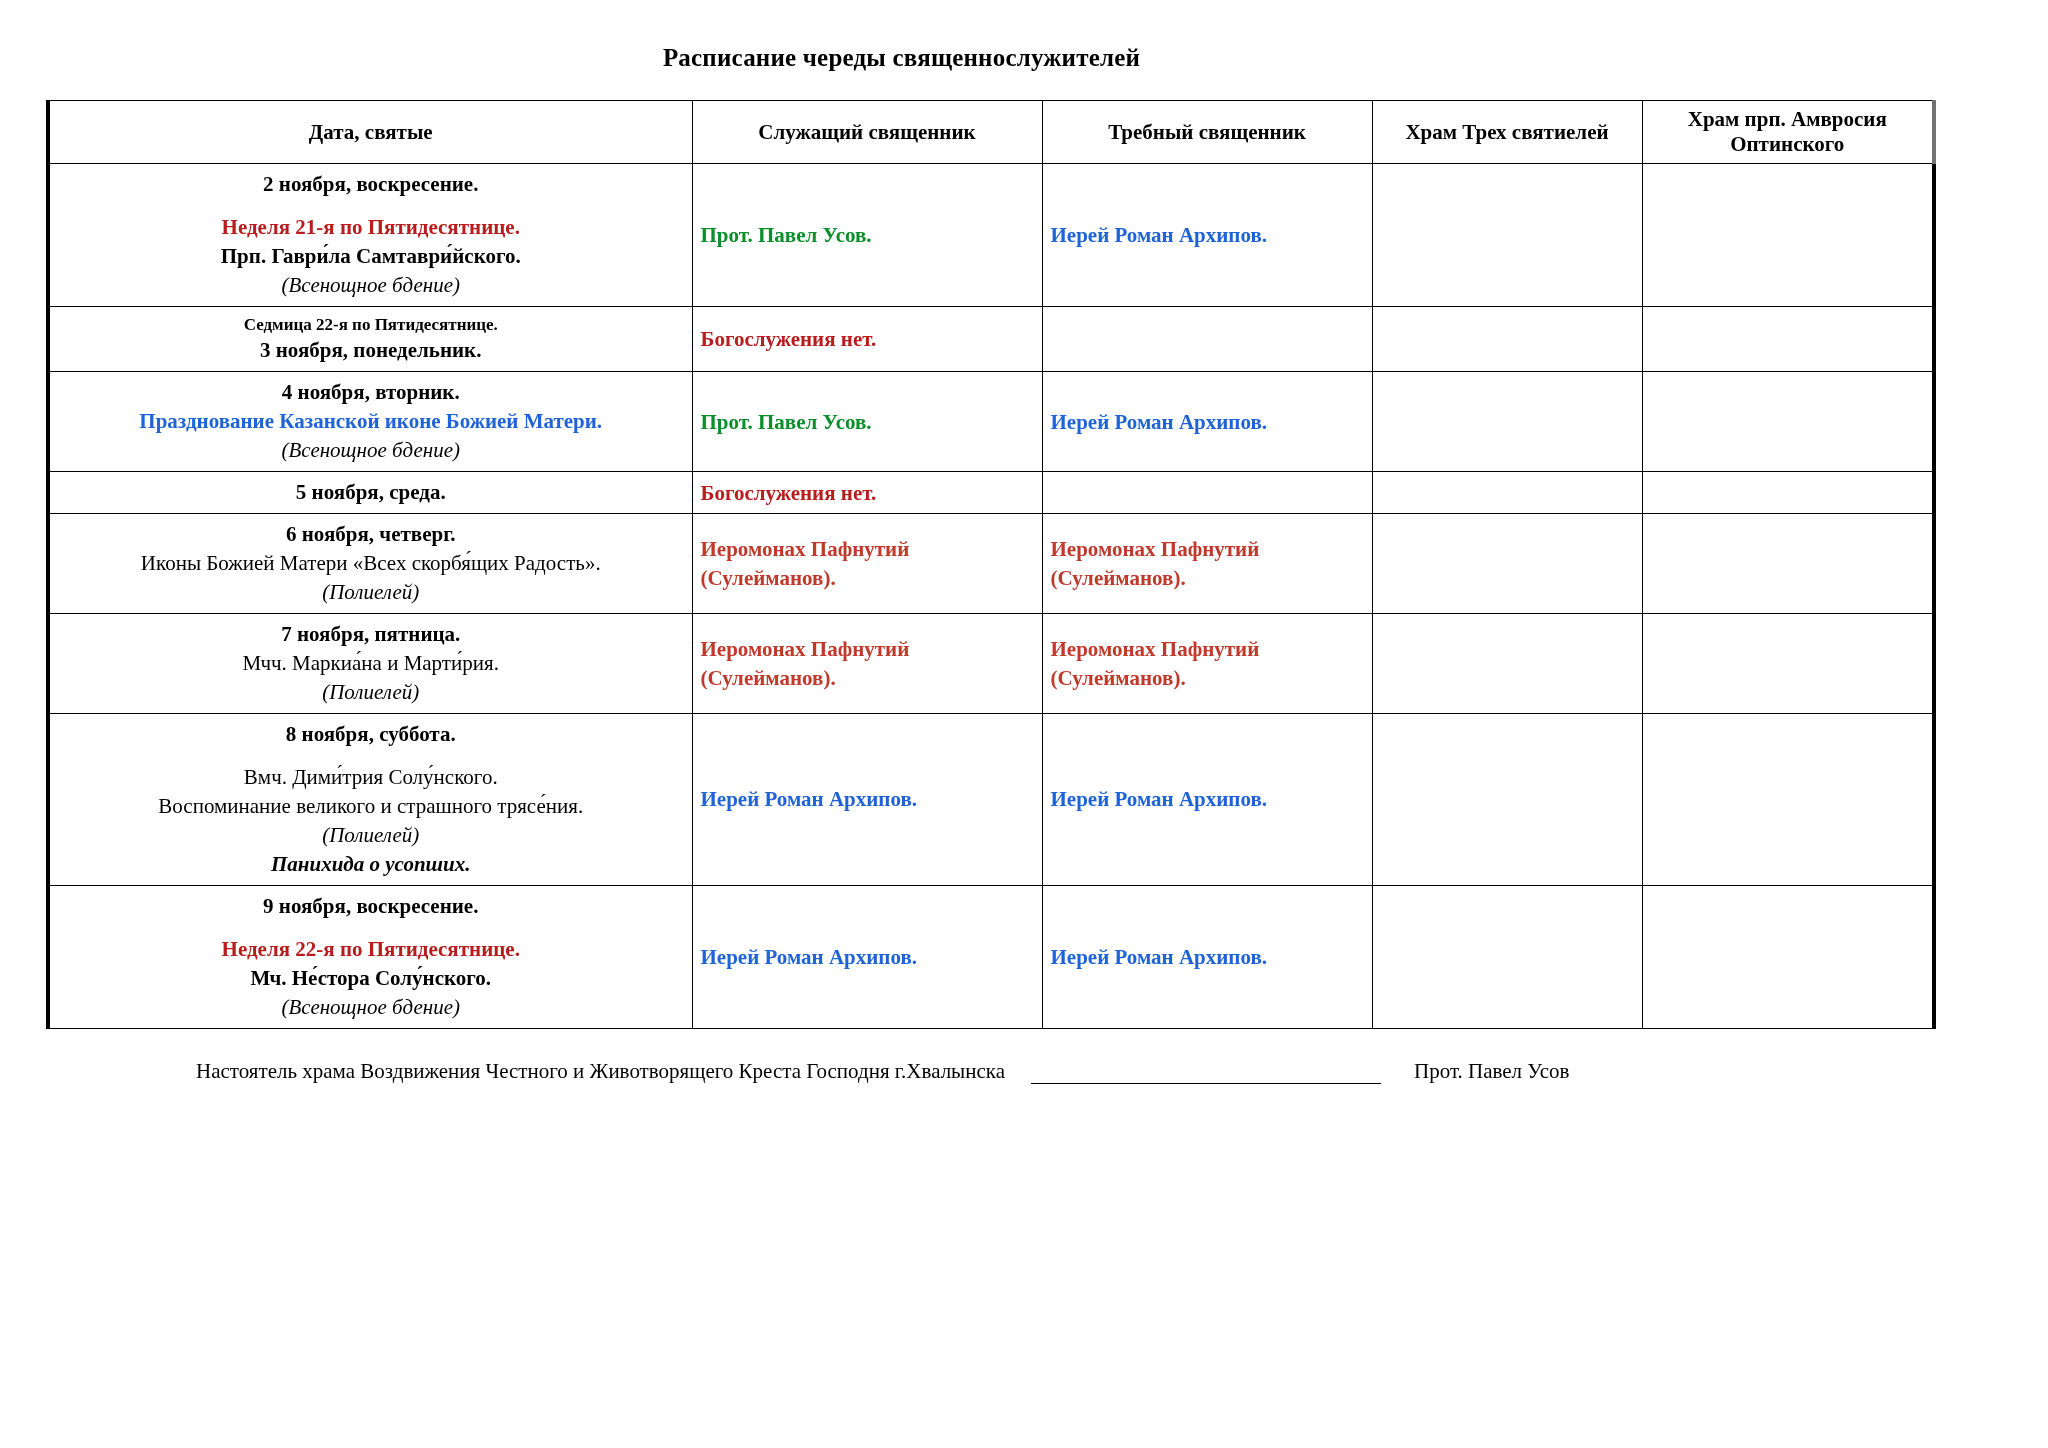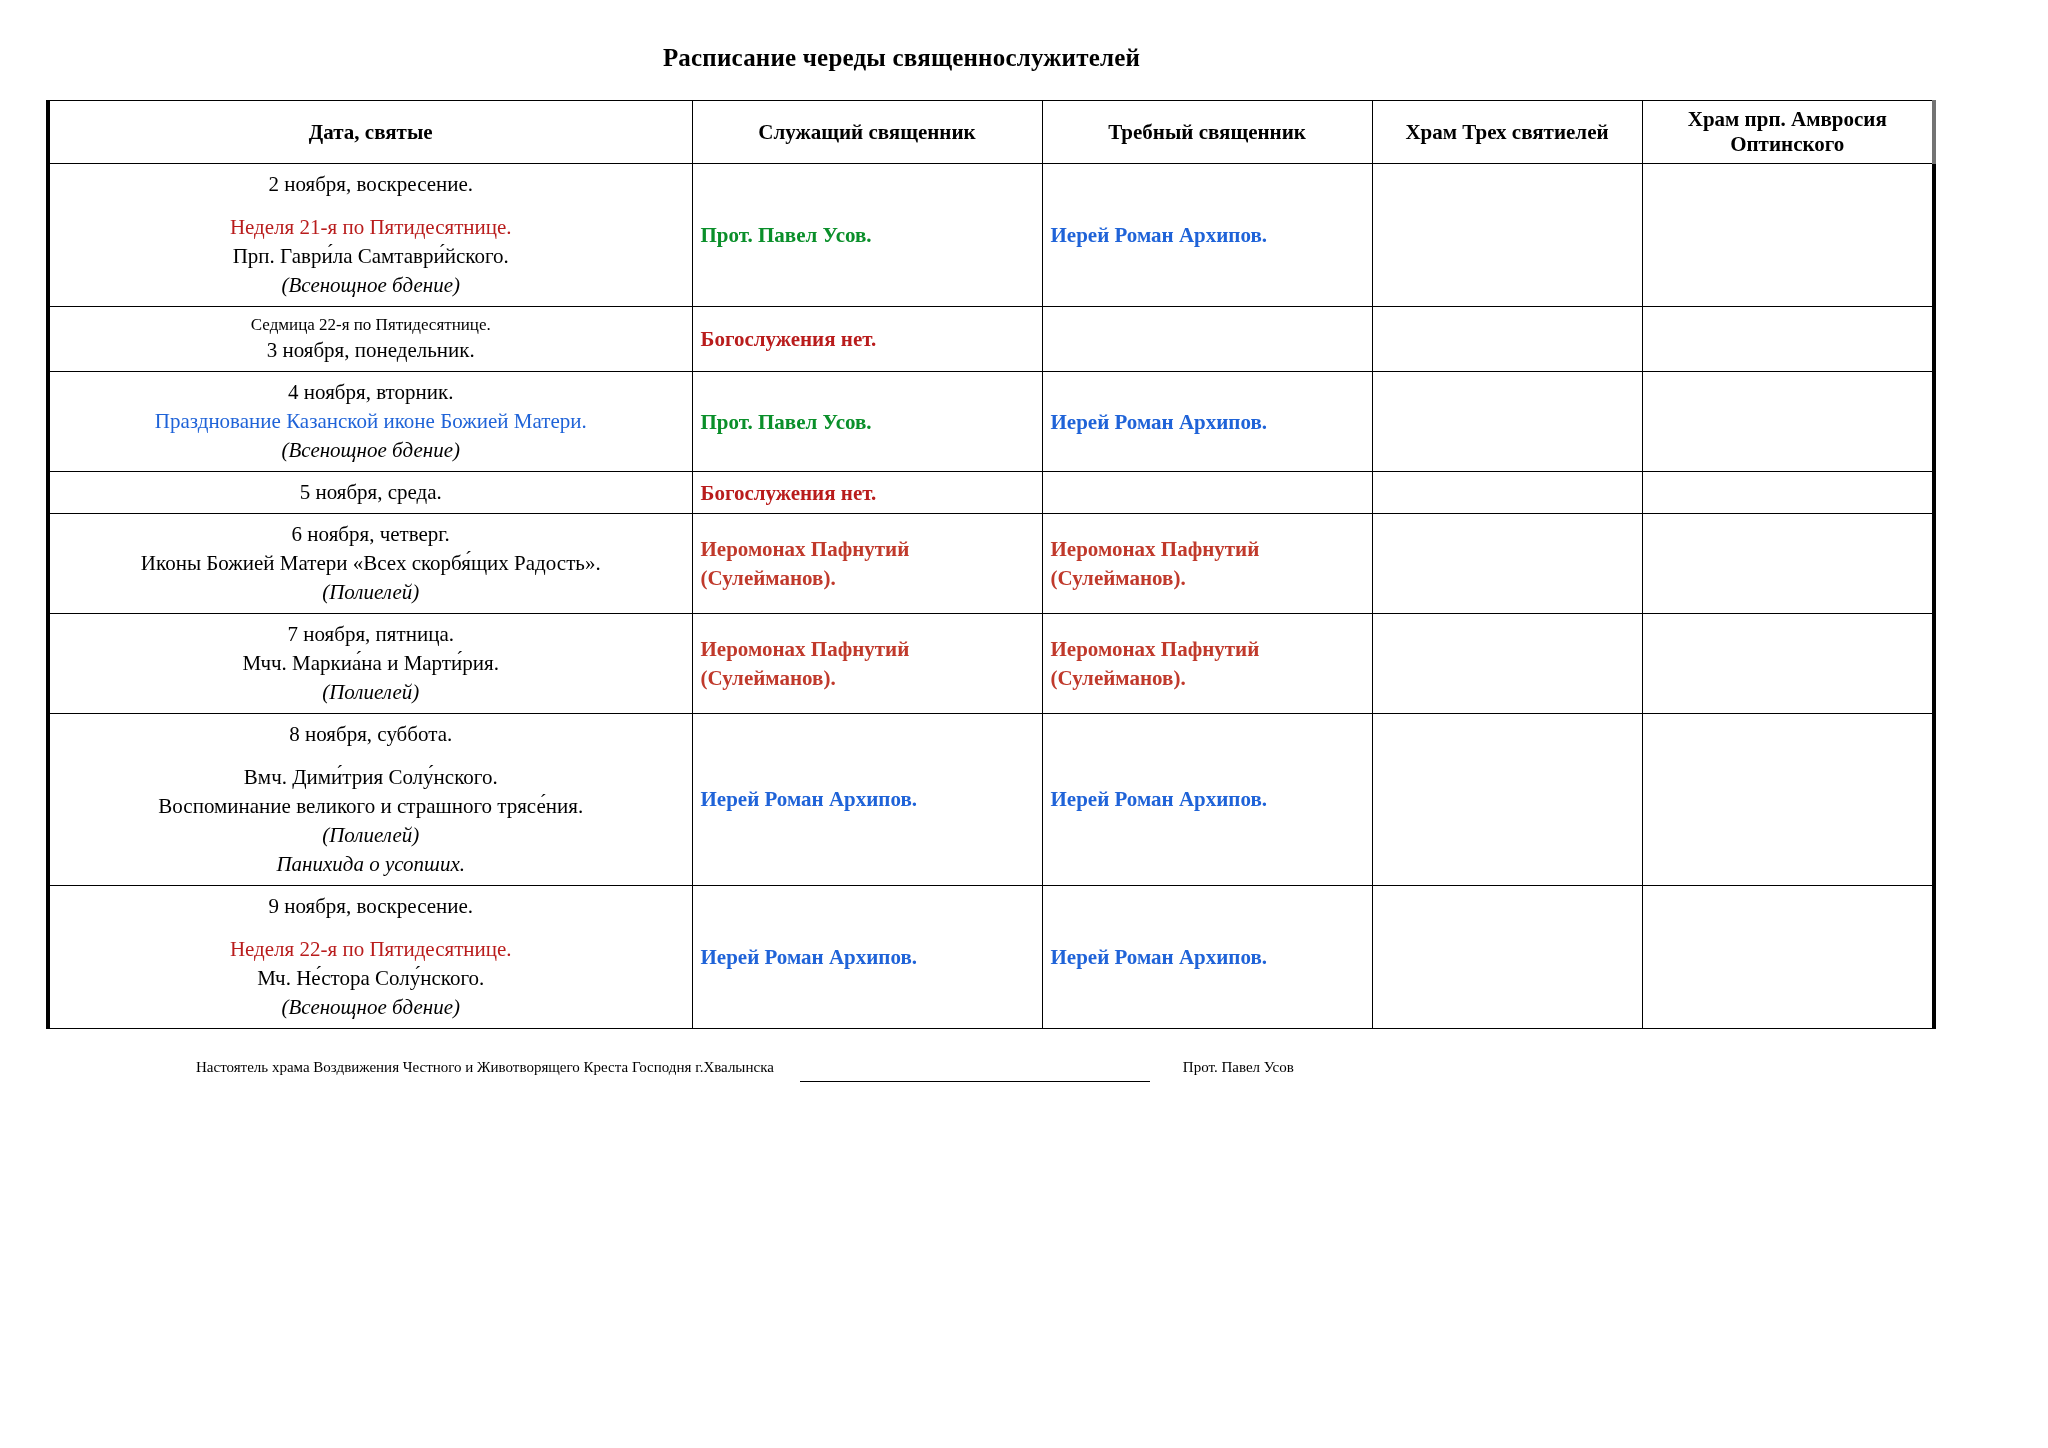--- a/index.html
+++ b/index.html
@@ -71,35 +71,35 @@
   }
   .cell-priest {
     text-align: left;
     font-size: 21px;
     font-weight: bold;
     line-height: 1.35;
   }
   .blank { }
 
   .ln { display: block; }
-  .b  { font-weight: normal; }
+  .b  { font-weight: bold; }
   .i  { font-style: italic; }
   .sm { font-size: 17px; }
   .red   { color: #b91c1c; }
   .blue  { color: #1f63d8; }
   .green { color: #0a8f2a; }
   .crim  { color: #c0392b; }
   .spacer-line { display: block; height: 14px; }
 
   .footer {
     width: 1886px;
     margin: 30px auto 0 auto;
     display: flex;
-    align-items: flex-start;
-    font-size: 15px;
+    align-items: flex-end;
+    font-size: 21px;
   }
   .footer .left {
     padding-left: 150px;
   }
   .footer .sig-line {
     flex: 0 0 350px;
     margin: 0 26px;
     border-bottom: 1.5px solid #000;
     height: 22px;
   }

